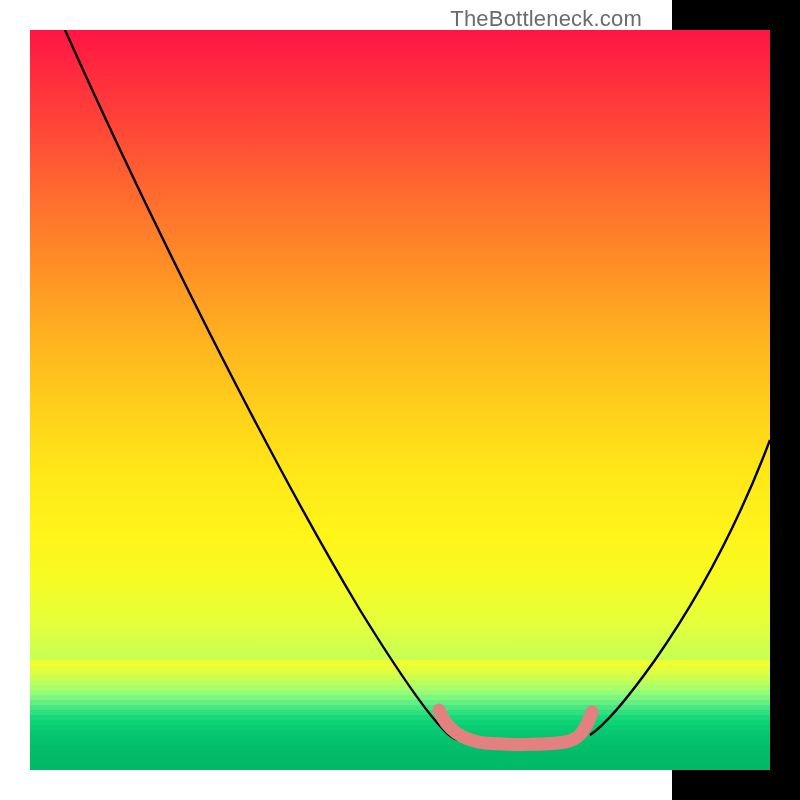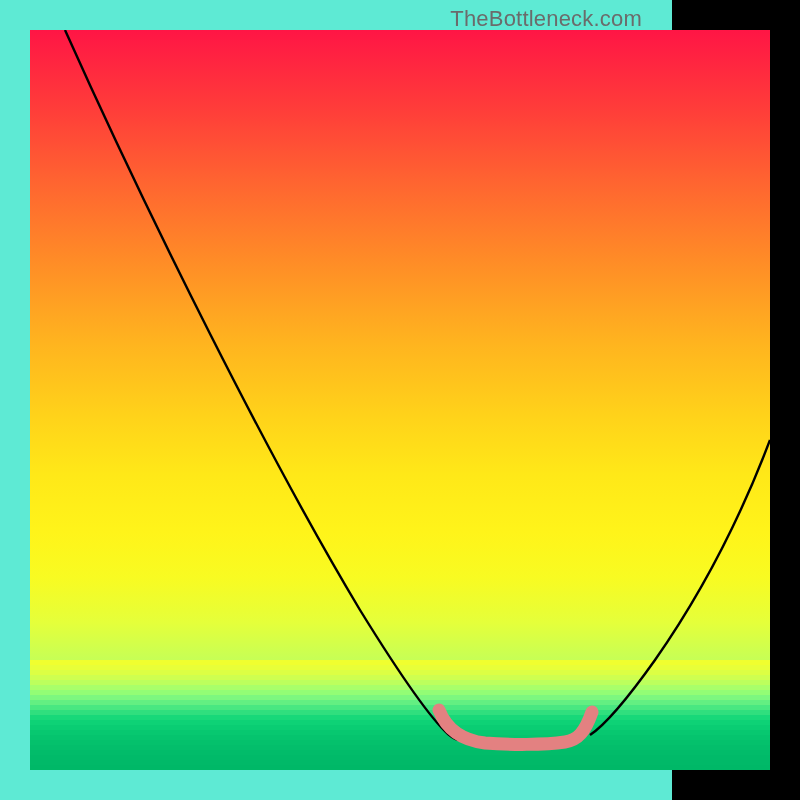--- a/index.html
+++ b/index.html
@@ -10,21 +10,21 @@
     background: #000;
     overflow: hidden;
     font-family: Arial, Helvetica, sans-serif;
   }
   .frame {
     position: absolute;
     left: 0;
     top: 0;
     width: 672px;
     height: 800px;
-    background: #5eead4;
+    background: #ffffff;
   }
   .plot {
     position: absolute;
     left: 30px;
     top: 30px;
     width: 740px;
     height: 740px;
     background: linear-gradient(to bottom,
       #ff1545 0%,
       #ff3a3a 10%,

